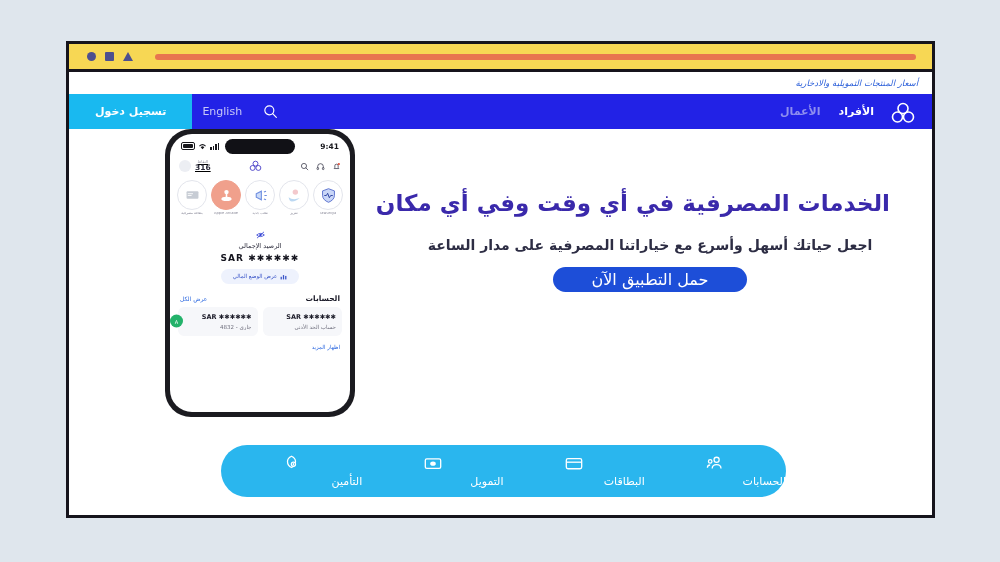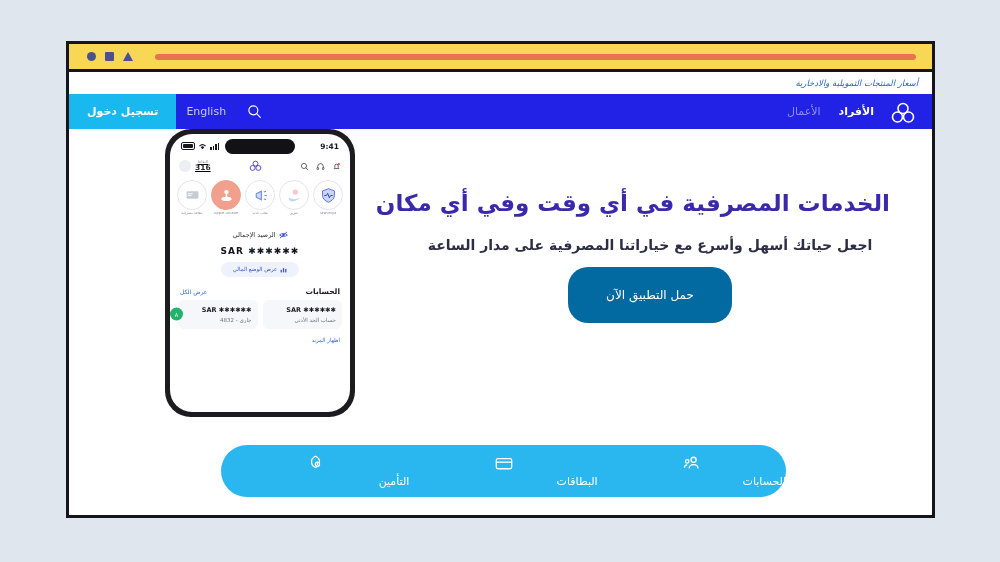--- a/index.html
+++ b/index.html
@@ -122,21 +122,21 @@
     flex: 0 0 auto;
   }
   .nav-seg {
     font-size: 11px;
     color: #ffffff;
     font-weight: bold;
     white-space: nowrap;
   }
   .nav-seg.inactive {
     color: #8f8fef;
-    font-weight: normal;
+    font-weight: bold;
   }
   .nav-spacer { flex: 1; }
   .nav-left {
     display: flex;
     align-items: stretch;
   }
   .search-btn {
     display: flex;
     align-items: center;
     padding: 0 11px;
@@ -147,21 +147,21 @@
     padding: 0 10px;
     font-size: 11px;
     color: #c8c8f7;
     direction: ltr;
   }
   .login-btn {
     background: #19b9f0;
     display: flex;
     align-items: center;
     justify-content: center;
-    padding: 0 18px;
+    padding: 0 26px;
     color: #ffffff;
     font-size: 11px;
     font-weight: bold;
     white-space: nowrap;
   }
 
   
   .hero {
     flex: 1;
     position: relative;
@@ -187,25 +187,25 @@
   .hero-sub {
     font-size: 14px;
     color: #2d2d44;
     line-height: 1.5;
     margin: 0 0 11px 0;
     white-space: nowrap;
     font-weight: bold;
   }
   .cta-btn {
     display: inline-block;
-    background: #0369a1;
+    background: #1d4ed8;
     color: #ffffff;
-    font-size: 12px;
+    font-size: 16px;
     border-radius: 20px;
-    padding: 21px 38px;
+    padding: 3px 38px;
     white-space: nowrap;
   }
 
   
   .phone {
     position: absolute;
     left: 96px;
     top: 0px;
     width: 190px;
     height: 288px;
@@ -357,20 +357,21 @@
     text-align: center;
     padding: 6px 0 2px 0;
   }
   .bal-head {
     font-size: 6.5px;
     color: #2a2a3a;
     display: inline-flex;
     align-items: center;
     gap: 3px;
     justify-content: center;
+    flex-direction: column;
   }
   .bal-amount {
     font-size: 9px;
     color: #15151f;
     letter-spacing: 1px;
     margin-top: 3px;
     direction: rtl;
     font-weight: bold;
   }
   .fin-pill {
@@ -696,20 +697,29 @@
           <div class="tab-icon">
             <svg viewBox="0 0 22 18" width="18" height="15" fill="none" stroke="#ffffff" stroke-width="1.6">
               <rect x="1.6" y="3" width="18.8" height="12.4" rx="2"></rect>
               <line x1="1.6" y1="7.4" x2="20.4" y2="7.4"></line>
             </svg>
           </div>
           <span class="tab-label">البطاقات</span>
         </div>
         <div class="tab">
           <div class="tab-icon">
+            <svg viewBox="0 0 22 18" width="18" height="15" fill="none" stroke="#ffffff" stroke-width="1.6">
+              <rect x="1.6" y="3.4" width="18.8" height="11.6" rx="1.8"></rect>
+              <ellipse cx="11" cy="9.2" rx="3.4" ry="2.6" fill="#ffffff" stroke="none"></ellipse>
+            </svg>
+          </div>
+          <span class="tab-label">التمويل</span>
+        </div>
+        <div class="tab">
+          <div class="tab-icon">
             <svg viewBox="0 0 20 20" width="17" height="16" fill="none" stroke="#ffffff" stroke-width="1.6">
               <path d="M10 1.6 q5 2.2 5 6.6 q0 5.4-5 7.4 q-5-2-5-7.4 q0-4.4 5-6.6 Z"></path>
               <circle cx="12.4" cy="11.6" r="2.6" fill="#2ab6ee"></circle>
               <line x1="12.4" y1="10.2" x2="12.4" y2="13"></line>
             </svg>
           </div>
           <span class="tab-label">التأمين</span>
         </div>
       </div>
 

